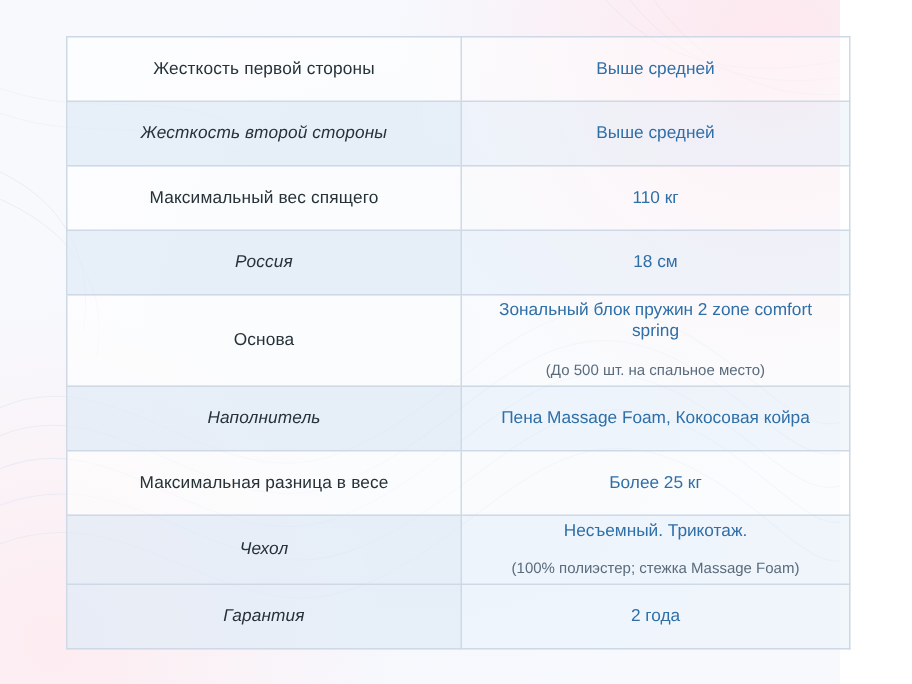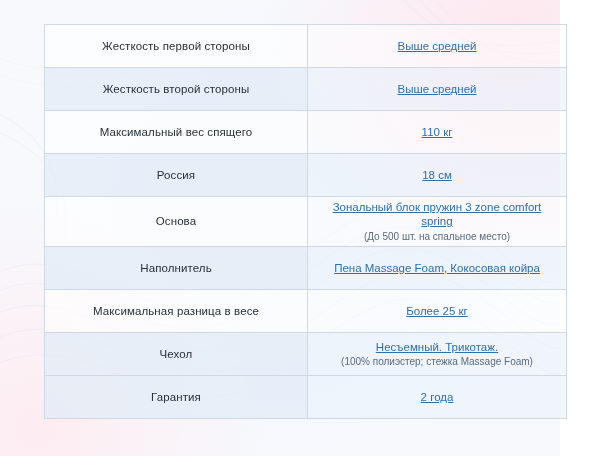--- a/index.html
+++ b/index.html
@@ -54,33 +54,32 @@
     font-size: 11.5px;
     letter-spacing: 0.1px;
   }
   td.cell-value {
     width: 258px;
     color: #2f6fa8;
     font-size: 11.5px;
   }
   .row-odd td.cell-label { background: rgba(255, 255, 255, 0.62); }
   .row-odd td.cell-value { background: rgba(255, 255, 255, 0.48); }
-  .row-even td.cell-label { background: rgba(225, 236, 246, 0.72); }
+  .row-even td.cell-label { background: rgba(225, 236, 246, 0.72); font-style: italic; }
   .row-even td.cell-value { background: rgba(232, 241, 249, 0.58); }
   .value-main {
     display: block;
     line-height: 1.25;
-    text-decoration: underline;
   }
   .value-sub {
     display: block;
     font-size: 10px;
     color: #5a6b7d;
     line-height: 1.3;
-    margin-top: 1px;
+    margin-top: 12px;
   }
   .label-inner {
     display: block;
     padding: 3px 8px;
     line-height: 1.25;
   }
   .value-inner {
     display: block;
     padding: 3px 8px;
   }
@@ -153,21 +152,21 @@
                 <span class="value-main">18 см</span>
               </span>
             </td>
         </tr>
         <tr class="row-odd">
           <td class="cell-label">
               <span class="label-inner">Основа</span>
             </td>
           <td class="cell-value">
               <span class="value-inner">
-                <span class="value-main">Зональный блок пружин 3 zone comfort spring</span>
+                <span class="value-main">Зональный блок пружин 2 zone comfort spring</span>
                 <span class="value-sub">(До 500 шт. на спальное место)</span>
               </span>
             </td>
         </tr>
         <tr class="row-even">
           <td class="cell-label">
               <span class="label-inner">Наполнитель</span>
             </td>
           <td class="cell-value">
               <span class="value-inner">

